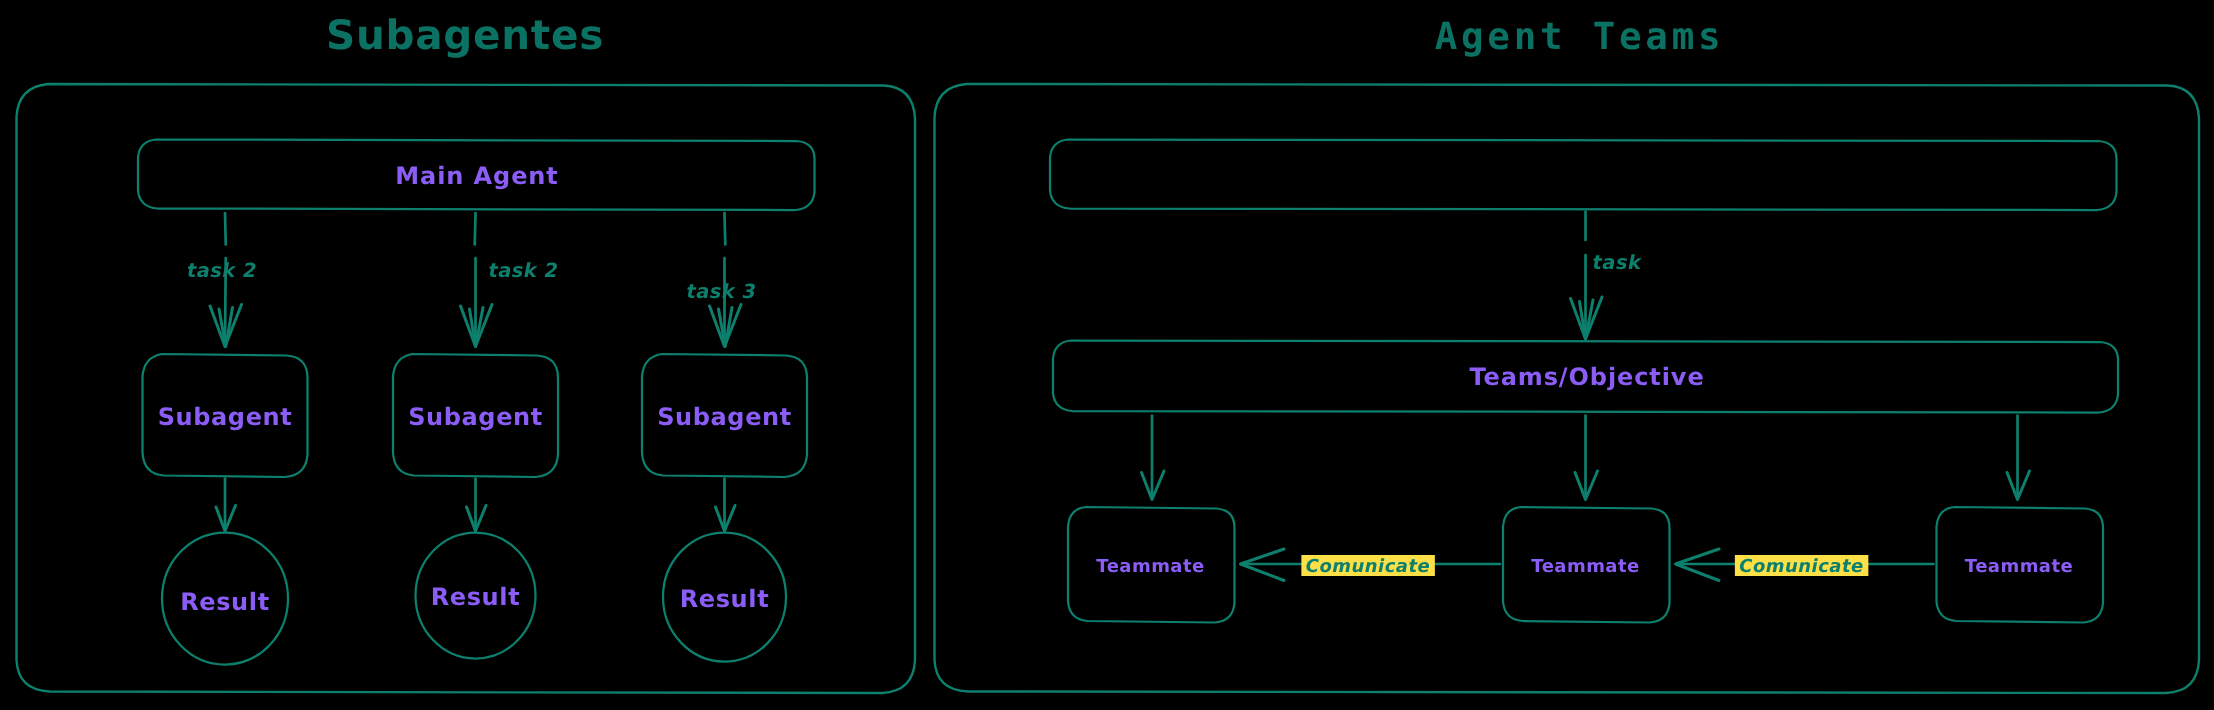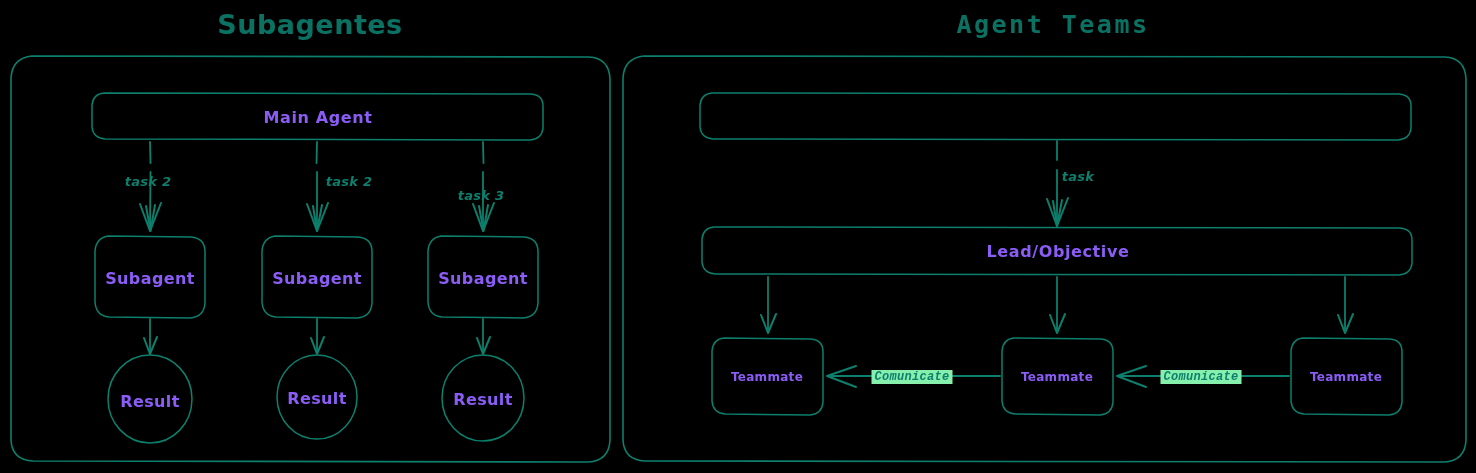--- a/index.html
+++ b/index.html
@@ -69,23 +69,22 @@
   .edge-label {
     font-family: "DejaVu Sans", sans-serif;
     font-size: 13px;
     font-weight: 600;
     font-style: italic;
     letter-spacing: 0.3px;
     color: #0d7f6d;
   }
   .edge-label.com {
     font-size: 12px;
-    background: #86efac;
+    background: #fde047;
     padding: 0 3px;
-    font-family: Liberation Mono, monospace;
   }
 </style>
 </head>
 <body>
 
 <div id="canvas">
 
   <svg class="layer" viewBox="0 0 1476 473">
     <defs>
       <style>
@@ -218,21 +217,21 @@
   <div class="txt node-label small" style="left:317px; top:278px;">Subagent</div>
   <div class="txt node-label small" style="left:483px; top:278px;">Subagent</div>
 
   <div class="txt node-label small" style="left:150px; top:401px;">Result</div>
   <div class="txt node-label small" style="left:317px; top:398px;">Result</div>
   <div class="txt node-label small" style="left:483px; top:399px;">Result</div>
 
 
   <div class="txt edge-label" style="left:1078px; top:176px;">task</div>
 
-  <div class="txt node-label" style="left:1058px; top:251px;">Lead/Objective</div>
+  <div class="txt node-label" style="left:1058px; top:251px;">Teams/Objective</div>
 
   <div class="txt node-label tiny" style="left:767px; top:377px;">Teammate</div>
   <div class="txt node-label tiny" style="left:1057px; top:377px;">Teammate</div>
   <div class="txt node-label tiny" style="left:1346px; top:377px;">Teammate</div>
 
   <div class="txt edge-label com" style="left:912px; top:377px;">Comunicate</div>
   <div class="txt edge-label com" style="left:1201px; top:377px;">Comunicate</div>
 
 </div>
 

